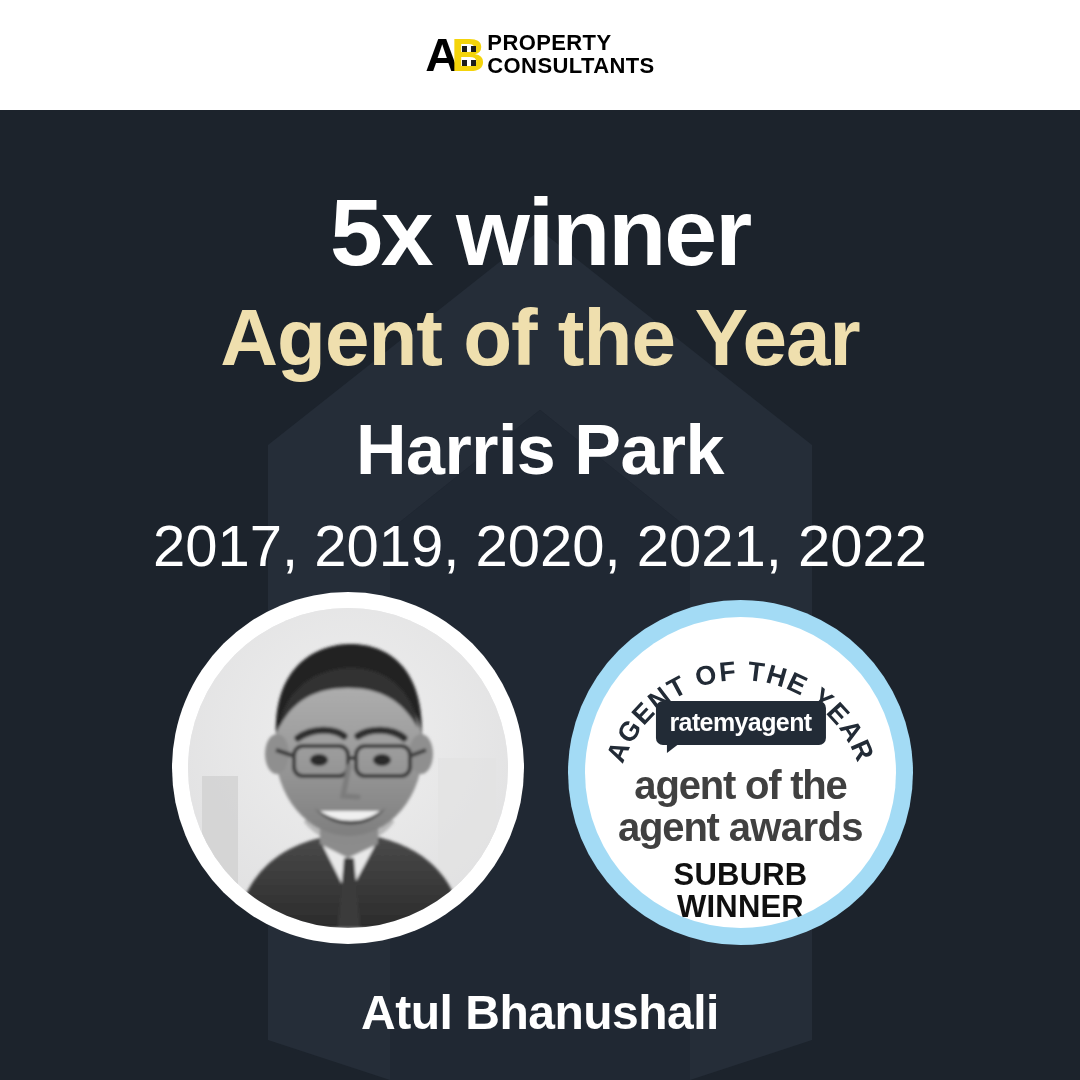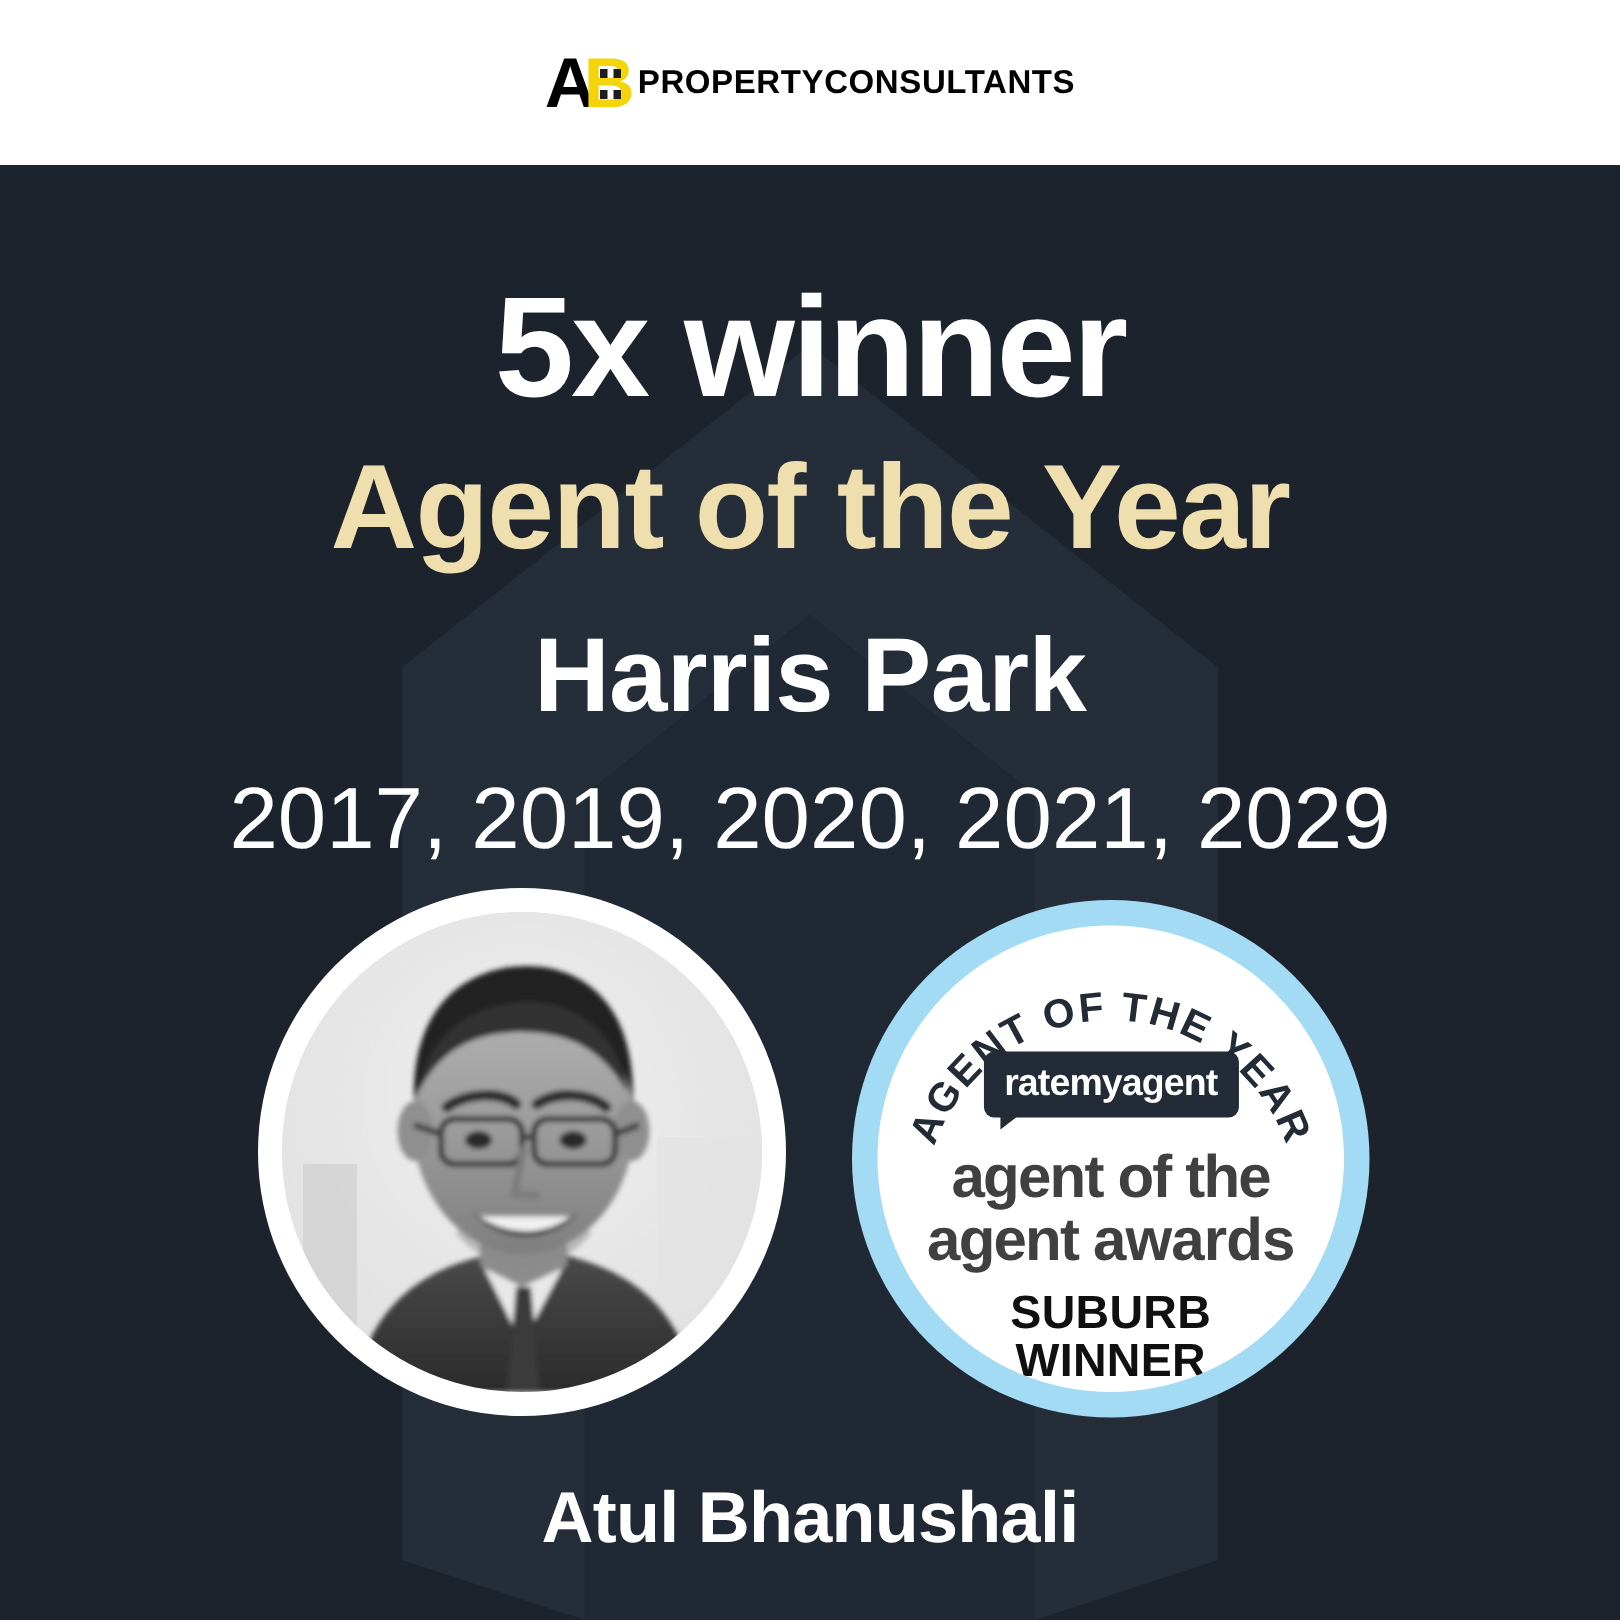--- a/index.html
+++ b/index.html
@@ -20,21 +20,21 @@
   .logo { display:flex; align-items:center; gap:7px; }
   .logo-mark { position:relative; width:55px; height:44px; }
   .logo-a, .logo-b { position:absolute; top:0; font-weight:700; line-height:44px; font-size:47px; letter-spacing:-2px; }
   .logo-a { left:0; color:#000000; }
   .logo-b { left:26px; color:#f4d40b; }
   .win { position:absolute; background:#1c1c1c; width:5px; height:6px; }
   .win1 { left:37px; top:13px; }
   .win2 { left:37px; top:27px; }
   .win3 { left:46px; top:13px; }
   .win4 { left:46px; top:27px; }
-  .logo-words { display:flex; line-height:1.03; }
+  .logo-words { display:flex; flex-direction:column; line-height:1.03; }
   .logo-words span {
     font-weight:700; font-size:22px; color:#000; letter-spacing:0.4px;
     font-family:"Liberation Sans", sans-serif;
   }
 
   
   .wm { position:absolute; left:0; top:110px; width:1080px; height:970px; z-index:1; pointer-events:none; }
 
   
   .content { position:absolute; inset:110px 0 0 0; z-index:10;margin-top:20px; }
@@ -138,21 +138,21 @@
         <span>PROPERTY</span>
         <span>CONSULTANTS</span>
       </div>
     </div>
   </div>
 
   <div class="content">
     <div class="line t-winner">5x winner</div>
     <div class="line t-award">Agent of the Year</div>
     <div class="line t-suburb">Harris Park</div>
-    <div class="line t-years">2017, 2019, 2020, 2021, 2029</div>
+    <div class="line t-years">2017, 2019, 2020, 2021, 2022</div>
   </div>
 
   <div class="portrait">
     <div class="portrait-inner">
       <svg viewBox="0 0 320 320" width="320" height="320" xmlns="http://www.w3.org/2000/svg">
         <defs>
           <radialGradient id="bg" cx="50%" cy="40%" r="75%">
             <stop offset="0%" stop-color="#efefef"></stop>
             <stop offset="100%" stop-color="#dededf"></stop>
           </radialGradient>

